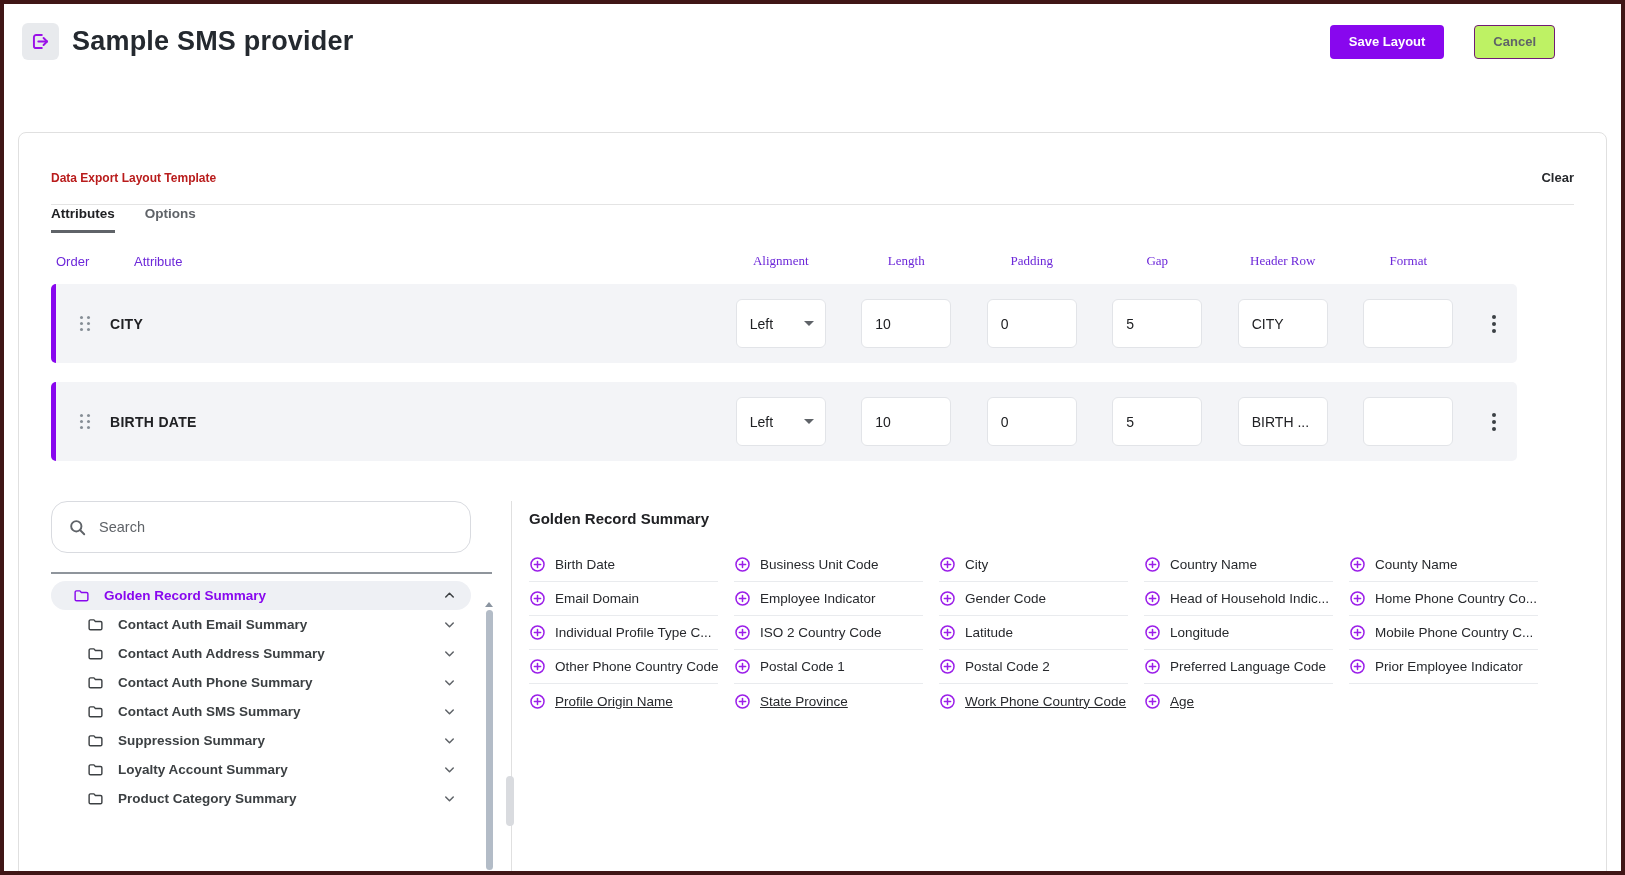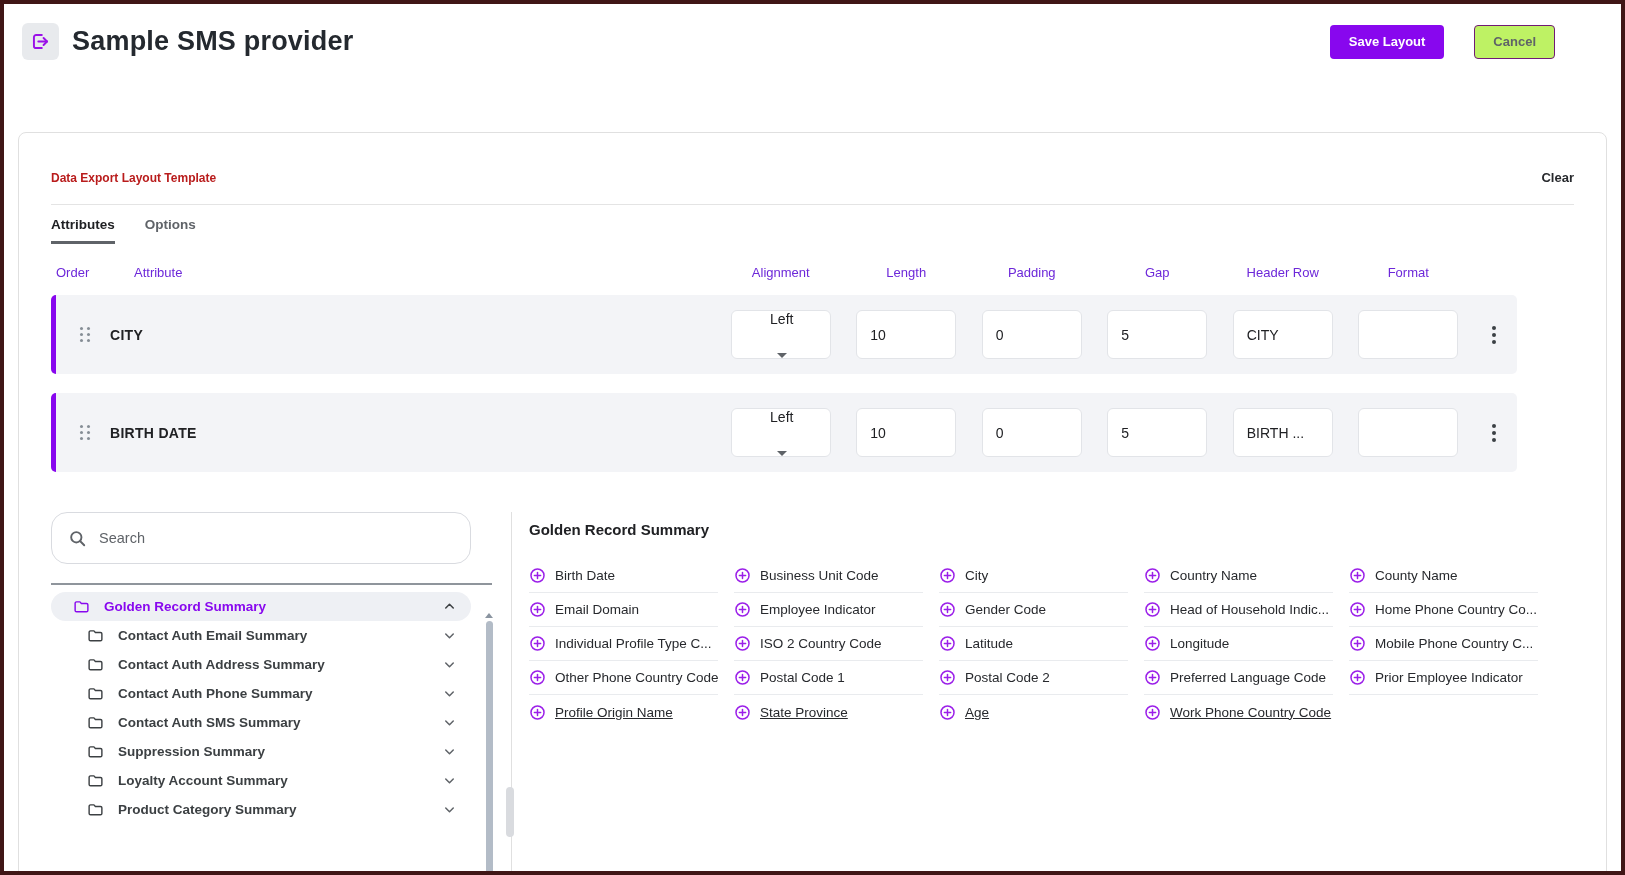--- a/index.html
+++ b/index.html
@@ -28,45 +28,45 @@
   
   .card {
     position: absolute; top: 128px; left: 14px; right: 14px; bottom: -12px;
     border: 1px solid #e0e0e0; border-radius: 8px; background: #fff;
     padding: 0 32px; overflow: hidden;
   }
   .card-head { display: flex; align-items: flex-end; justify-content: space-between; padding: 37px 0 19px; border-bottom: 1px solid #e4e4e4; }
   .card-title { font-size: 12px; font-weight: 700; color: #b91c1c; }
   .clear-link { font-size: 13px; font-weight: 700; color: #27292d; cursor: pointer; }
 
-  .tabs { display: flex; gap: 30px; margin-top: 12px; }
+  .tabs { display: flex; gap: 30px; margin-top: 1px; }
   .tab { font-size: 13.5px; font-weight: 700; color: #5f6368; padding-bottom: 9px; cursor: pointer; border-bottom: 3px solid transparent; }
   .tab.active { color: #202124; border-bottom-color: #5f6368; }
 
   
   .grid8 { display: grid; grid-template-columns: minmax(0,1fr) repeat(6,125.5px) 46px; align-items: center; width: 1466px; }
   .cols-header { margin-top: 15px; height: 26px; font-size: 13px; color: #6d28d9; font-weight: 500; }
-  .cols-header .hcell { text-align: center; }
+  .cols-header .hcell { text-align: center; font-family: Liberation Serif, serif; }
   .hfirst { display: flex; padding-left: 5px; }
   .hfirst .h-order { width: 78px; }
 
   .attr-row {
     position: relative; background: #f3f4f7; height: 79px; border-radius: 5px;
     margin-top: 19px; overflow: hidden;
   }
   .attr-row:first-of-type { margin-top: 10px; }
   .attr-row::before { content: ""; position: absolute; left: 0; top: 0; bottom: 0; width: 5px; background: #8807ee; }
   .row-left { display: flex; align-items: center; padding-left: 29px; }
   .drag-handle { display: grid; grid-template-columns: 3px 3px; gap: 3px 4px; cursor: grab; }
   .drag-handle i { width: 3px; height: 3px; border-radius: 50%; background: #868e96; }
   .row-name { margin-left: 20px; font-size: 14px; font-weight: 700; color: #202124; letter-spacing: .3px; }
   .cell { display: flex; justify-content: center; }
   .fld, .select {
-    width: 100px; height: 49px; background: #fff; border: 1px solid #e2e4e8; border-radius: 6px;
-    font-family: inherit; font-size: 14px; color: #202124; flex-direction: column;
+    width: 90px; height: 49px; background: #fff; border: 1px solid #e2e4e8; border-radius: 6px;
+    font-family: inherit; font-size: 14px; color: #202124;
   }
   .fld { padding: 0 10px 0 13px; outline: none; }
   .select { display: flex; align-items: center; justify-content: space-between; padding: 0 11px 0 13px; cursor: pointer; }
   .caret { width: 0; height: 0; border-left: 5px solid transparent; border-right: 5px solid transparent; border-top: 5px solid #5f6368; }
   .kebab { display: flex; flex-direction: column; gap: 3px; align-items: center; cursor: pointer; padding: 4px; }
   .kebab i { width: 4px; height: 4px; border-radius: 50%; background: #3b4045; }
 
   
   .lower { margin-top: 40px; display: flex; position: relative; height: 400px; }
   .left-pane { width: 460px; flex: 0 0 auto; position: relative; }
@@ -529,28 +529,28 @@
     </svg>
     <span>State Province</span>
   </div>
 
   <div class="attr-cell no-border">
     <svg width="17" height="17" viewBox="0 0 24 24" fill="none" stroke-width="2.1" stroke-linecap="round">
       <circle cx="12" cy="12" r="9.2"></circle>
               <line x1="12" y1="7.6" x2="12" y2="16.4"></line>
               <line x1="7.6" y1="12" x2="16.4" y2="12"></line>
     </svg>
+    <span>Work Phone Country Code</span>
+  </div>
+
+  <div class="attr-cell no-border">
+    <svg width="17" height="17" viewBox="0 0 24 24" fill="none" stroke-width="2.1" stroke-linecap="round">
+      <circle cx="12" cy="12" r="9.2"></circle>
+              <line x1="12" y1="7.6" x2="12" y2="16.4"></line>
+              <line x1="7.6" y1="12" x2="16.4" y2="12"></line>
+    </svg>
     <span>Age</span>
   </div>
-
-  <div class="attr-cell no-border">
-    <svg width="17" height="17" viewBox="0 0 24 24" fill="none" stroke-width="2.1" stroke-linecap="round">
-      <circle cx="12" cy="12" r="9.2"></circle>
-              <line x1="12" y1="7.6" x2="12" y2="16.4"></line>
-              <line x1="7.6" y1="12" x2="16.4" y2="12"></line>
-    </svg>
-    <span>Work Phone Country Code</span>
-  </div>
 </div>
     </div>
     <div class="panel-scroll-thumb"></div>
   </div>
 </div>
 
 </body></html>

